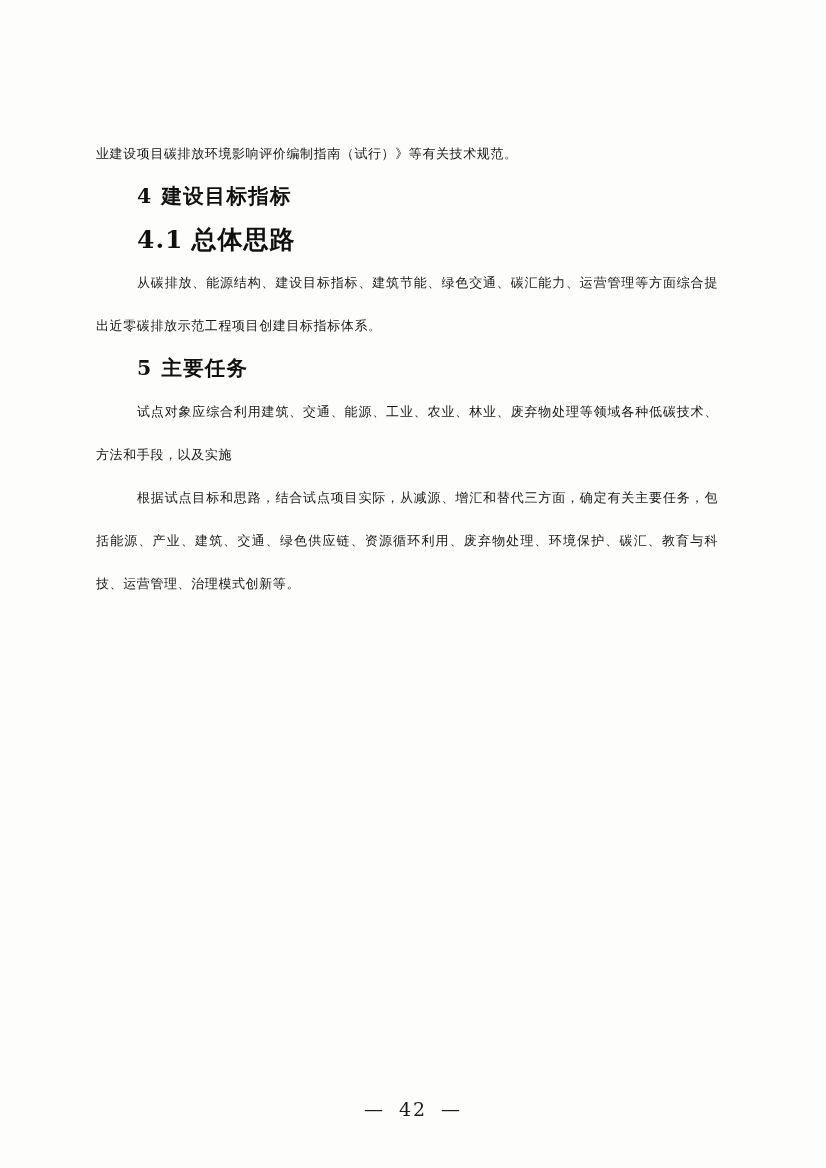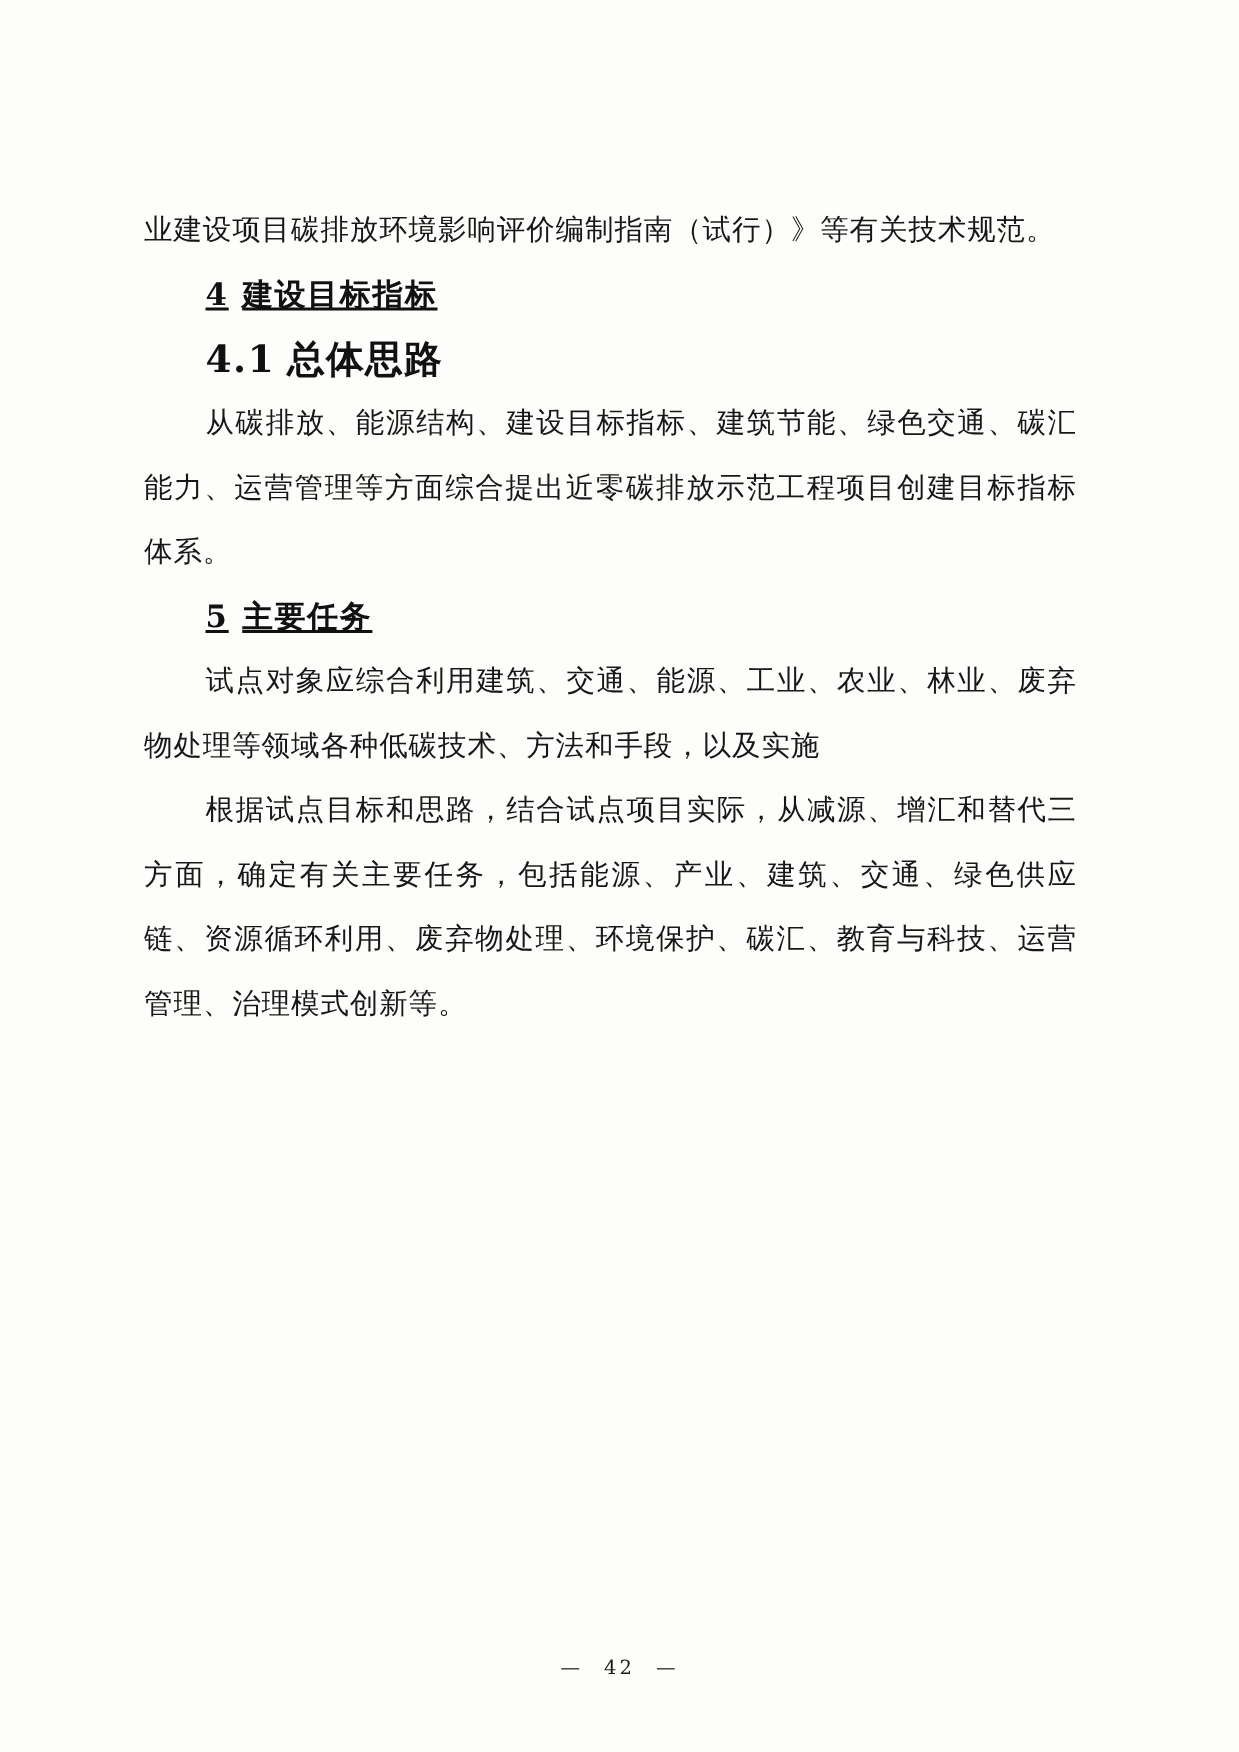--- a/index.html
+++ b/index.html
@@ -16,40 +16,39 @@
     color: #1b1b1b;
     overflow: hidden;
   }
   .content {
     position: absolute;
     left: 96px;
     top: 132px;
     width: 622px;
   }
   .para {
-    font-size: 19px;
+    font-size: 13px;
     line-height: 43px;
     letter-spacing: 0.6px;
     text-align: justify;
     text-justify: inter-ideograph;
     margin: 0;
     color: #171717;
   }
   .indent {
     text-indent: 41px;
   }
   .heading {
     font-size: 20.5px;
     line-height: 43px;
     font-weight: bold;
     letter-spacing: 1.2px;
     margin: 0;
     padding-left: 41px;
     color: #111111;
-    text-decoration: underline;
   }
   .heading .num {
     margin-right: 9px;
   }
   .sub-heading {
     font-size: 25px;
     line-height: 43px;
     font-weight: bold;
     letter-spacing: 1px;
     margin: 0;
@@ -58,21 +57,21 @@
   }
   .sub-heading .num {
     margin-right: 8px;
   }
   .footer {
     position: absolute;
     left: 0;
     right: 0;
     bottom: 48px;
     text-align: center;
-    font-size: 13px;
+    font-size: 19px;
     letter-spacing: 2px;
     color: #1b1b1b;
     font-family: "DejaVu Serif", serif;
   }
   .footer .dash {
     display: inline-block;
     margin: 0 14px;
     vertical-align: middle;
   }
   .footer .pageno {

